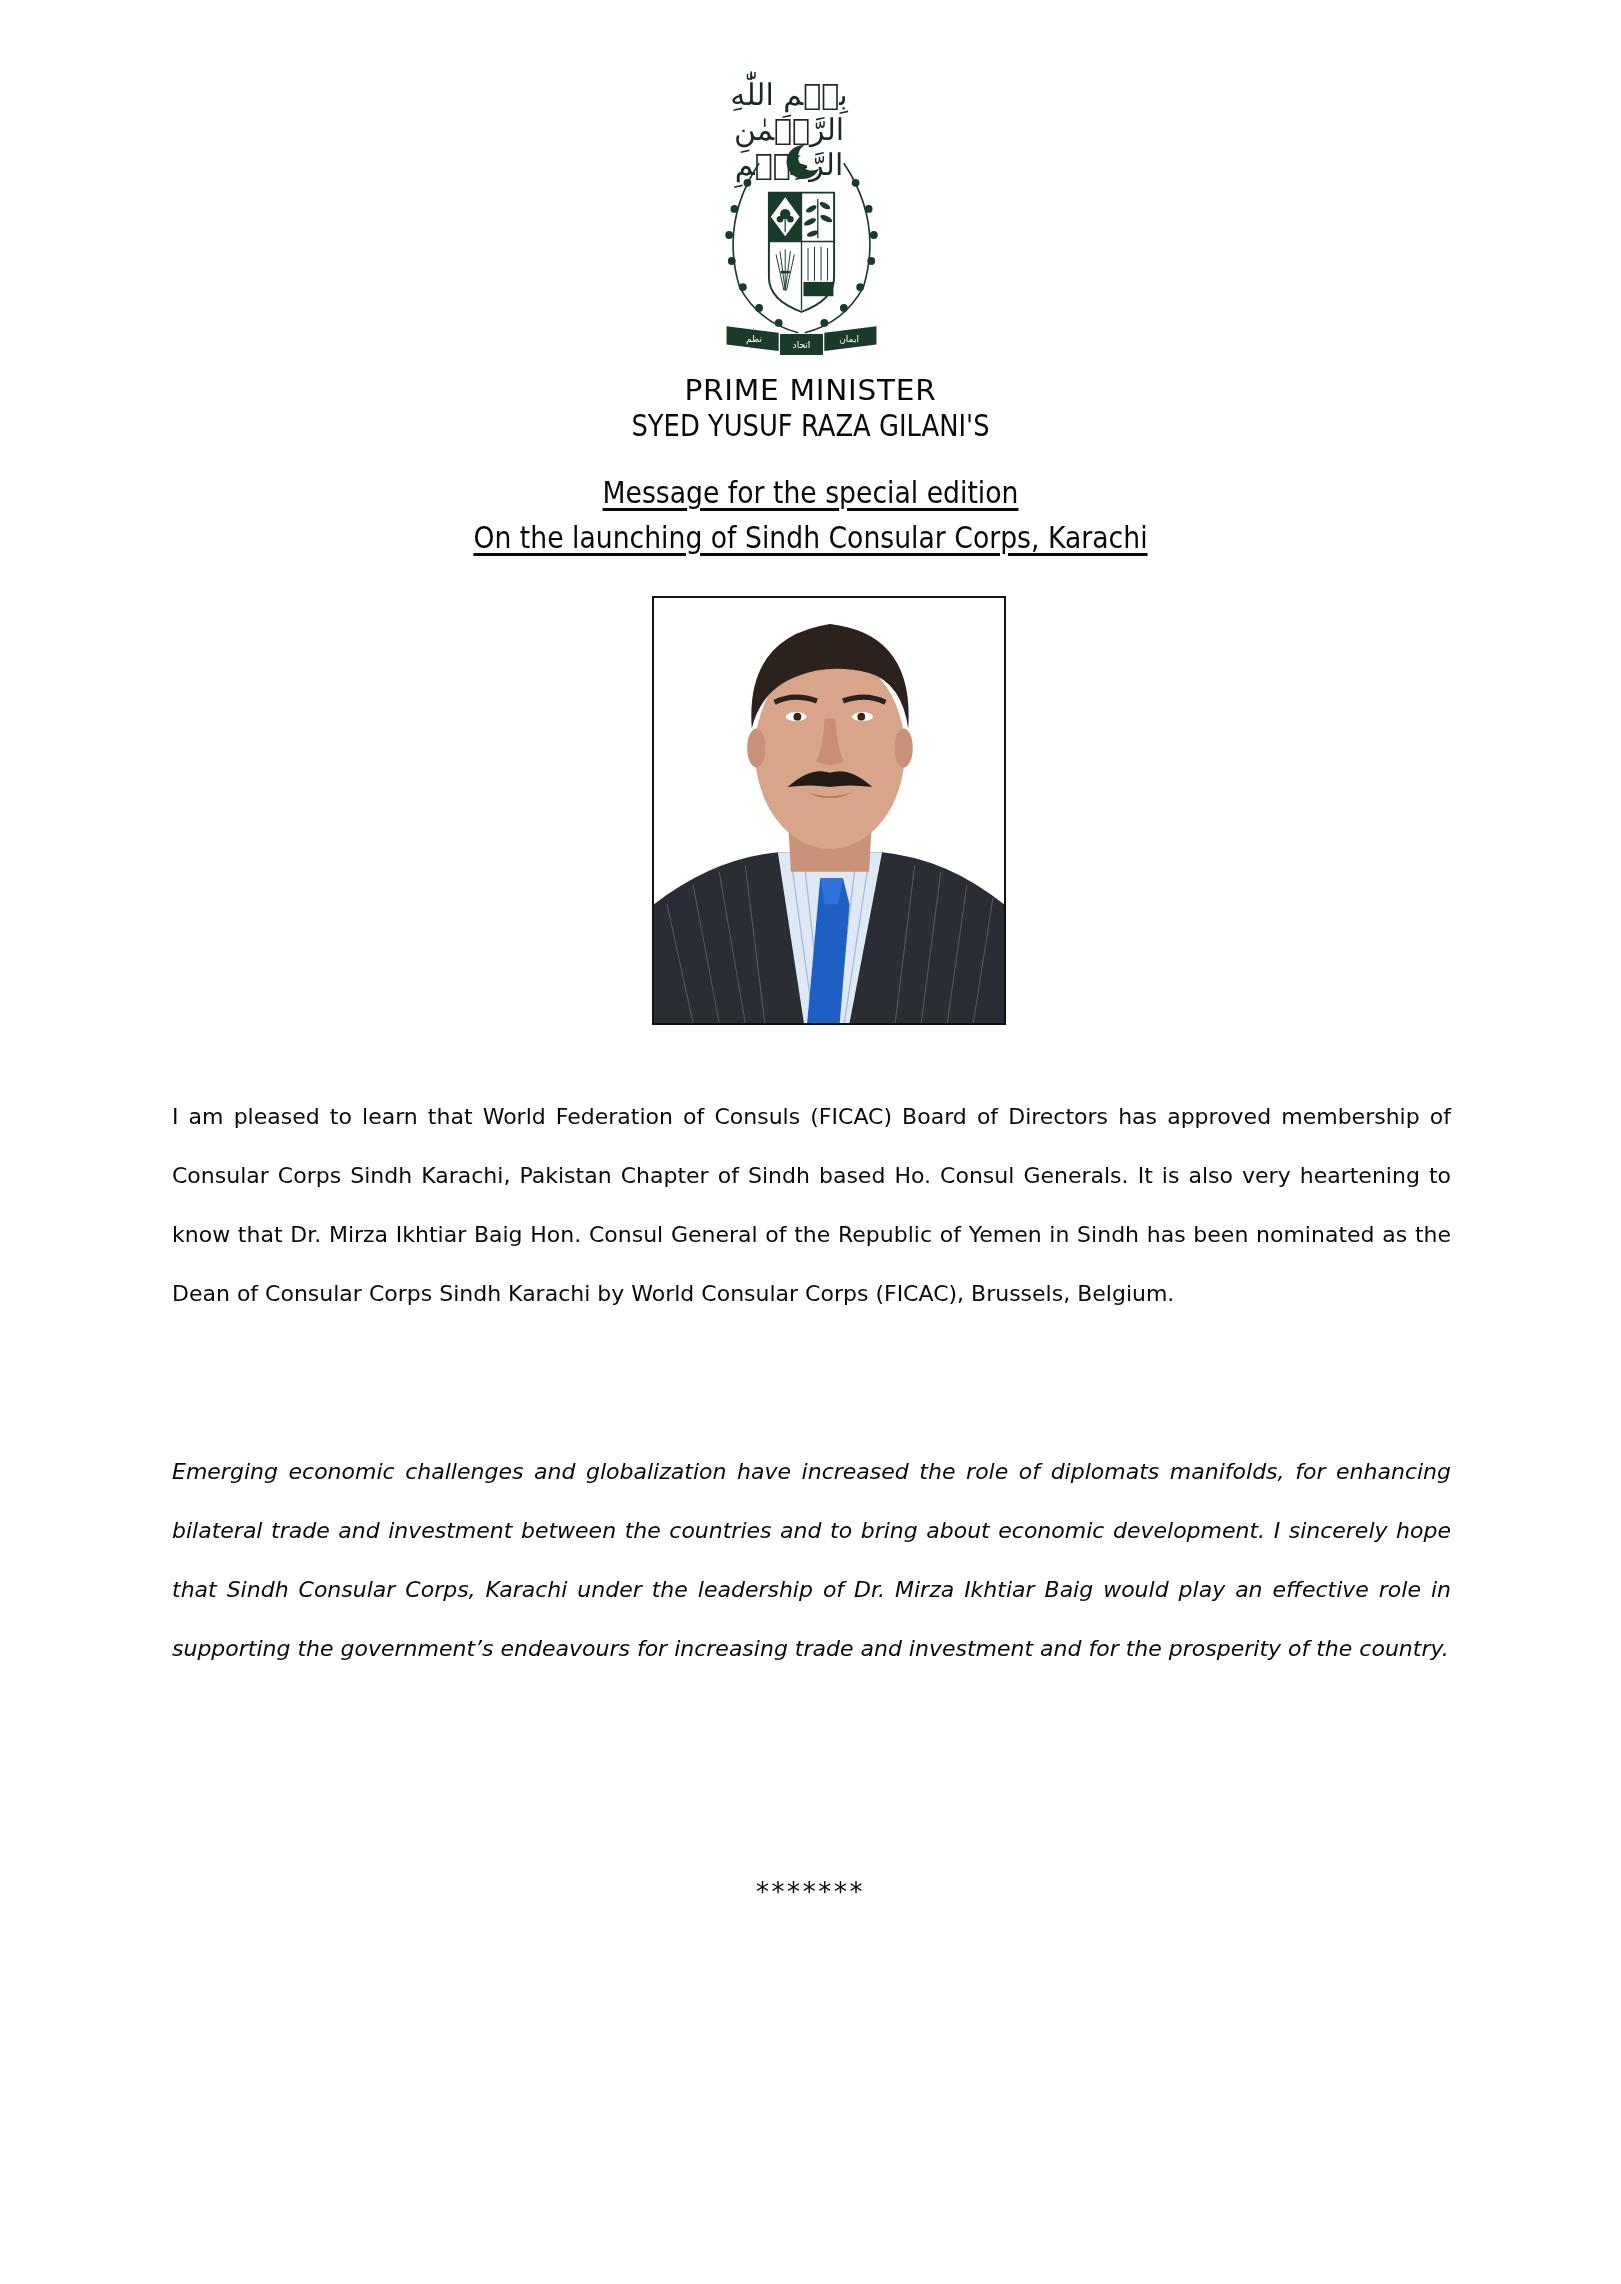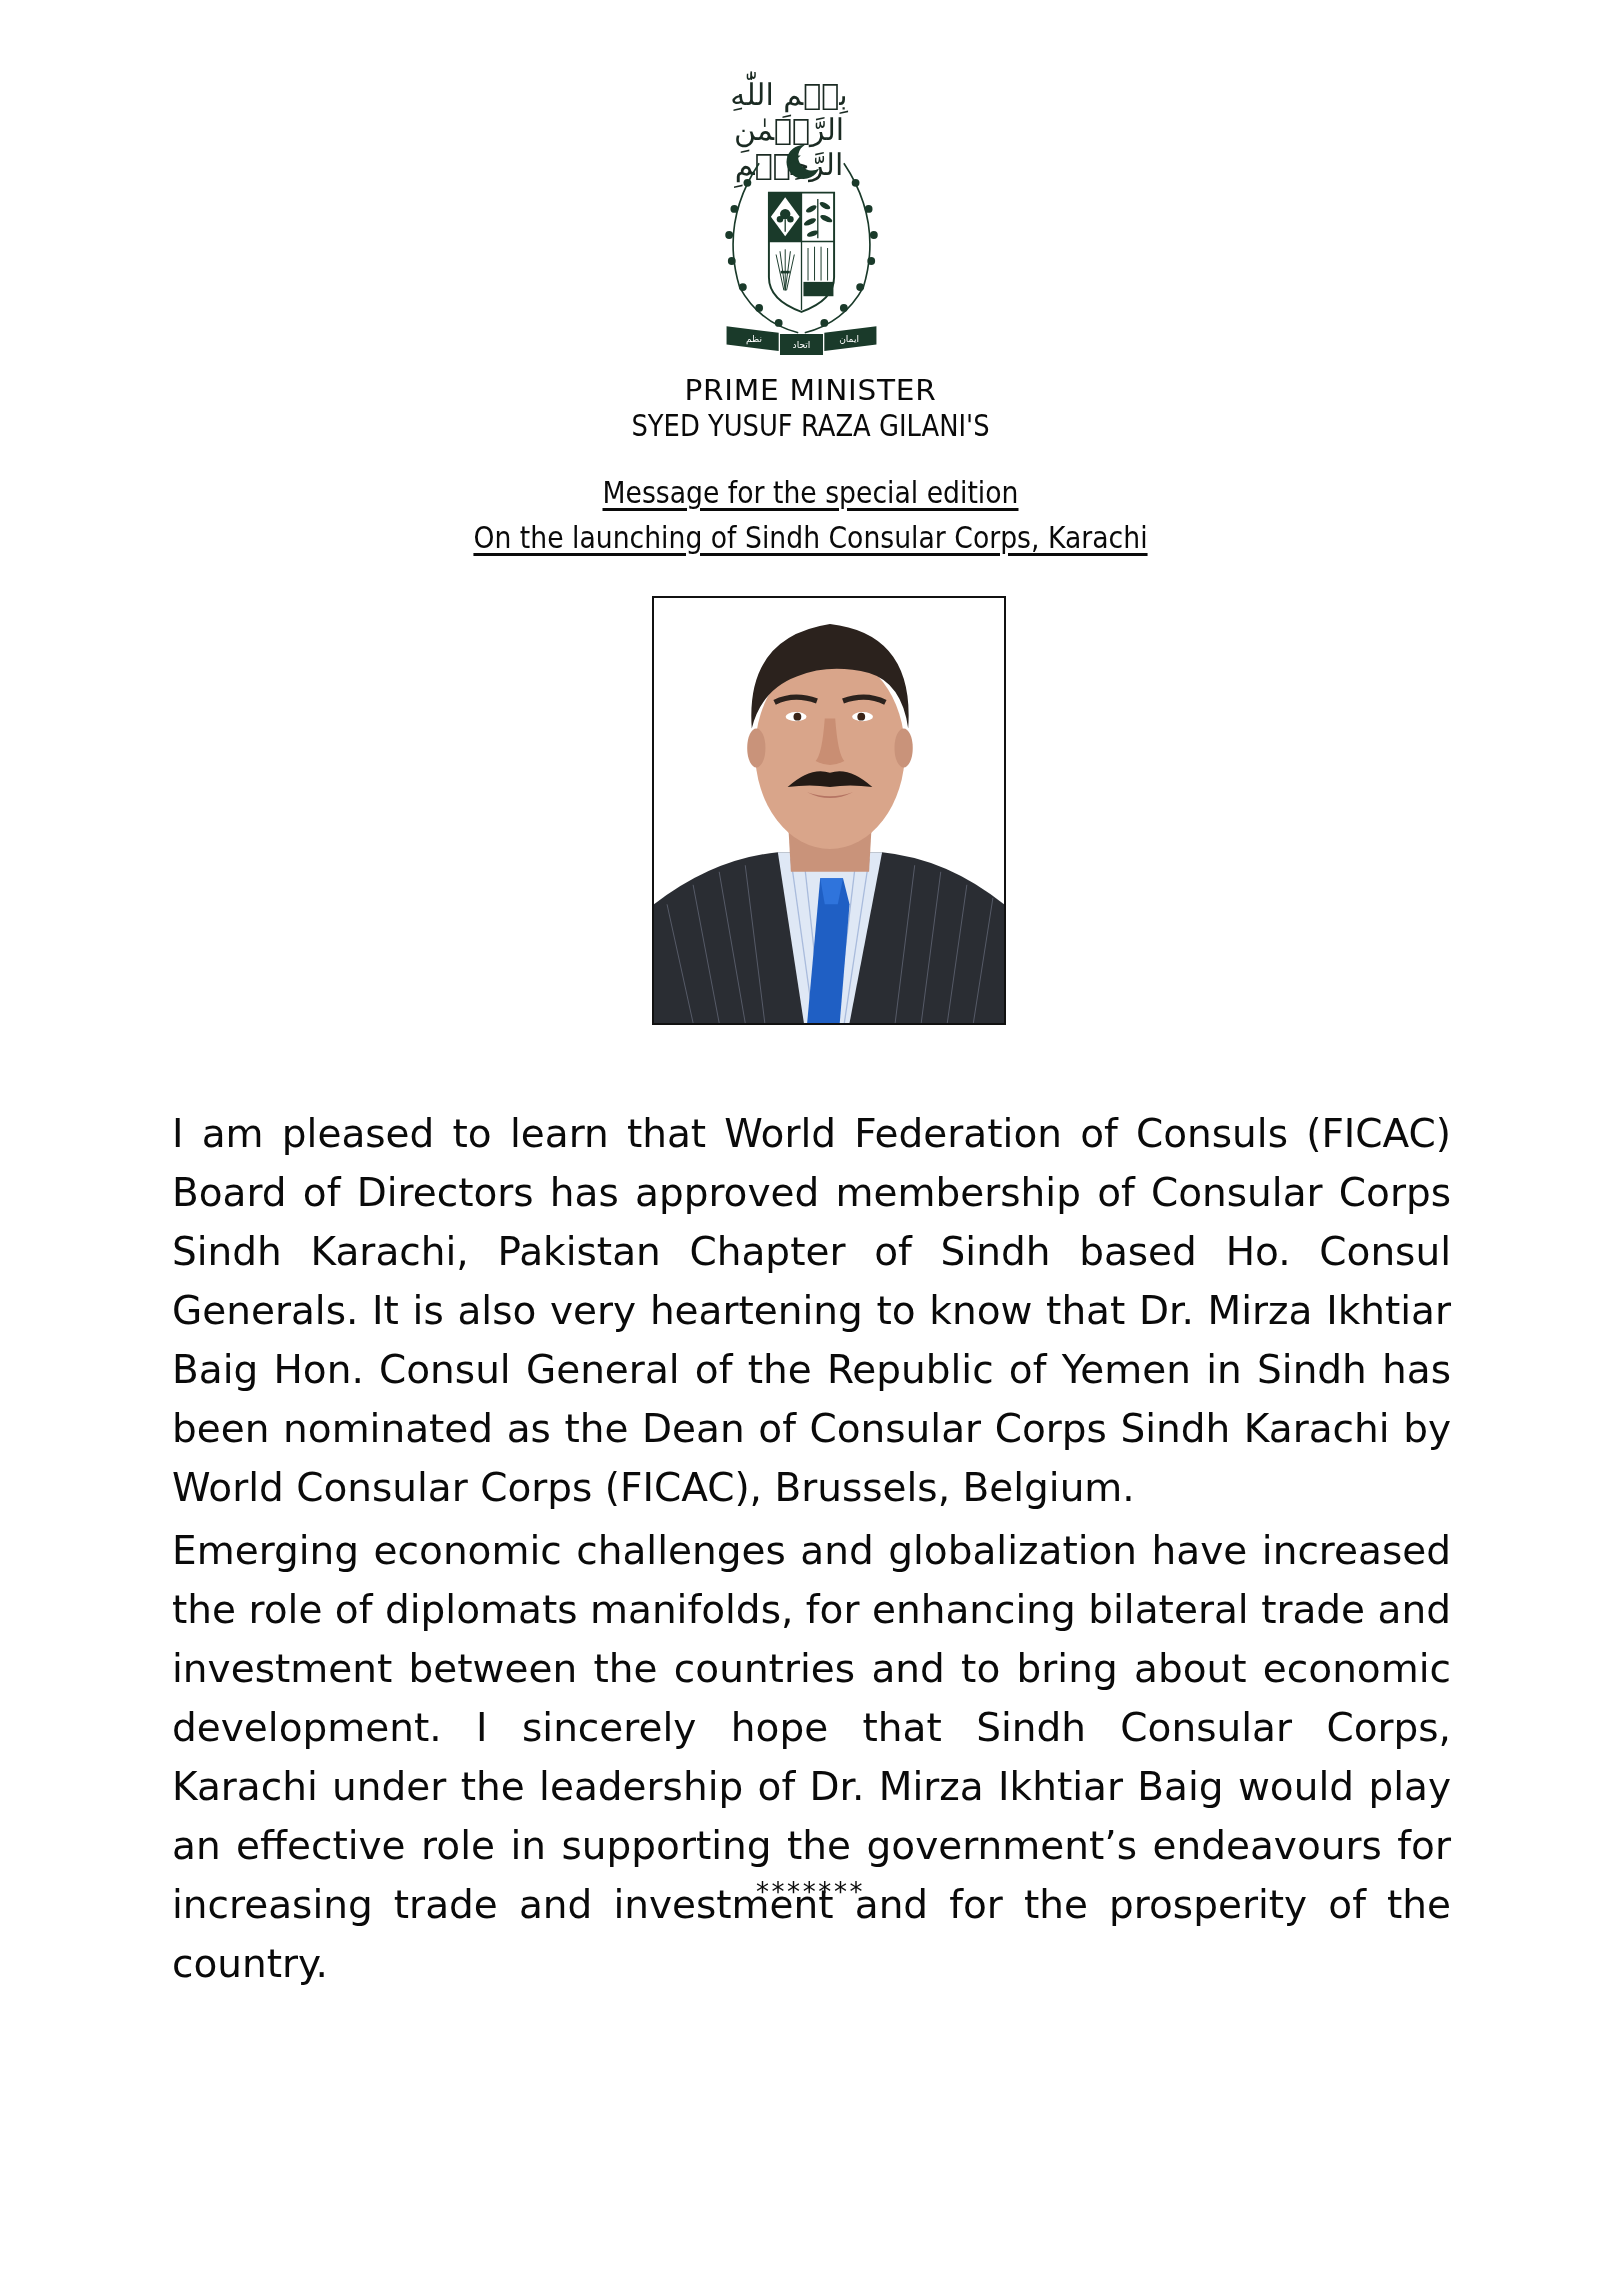--- a/index.html
+++ b/index.html
@@ -20,25 +20,25 @@
   .title1 { top: 373px; font-size: 29px; letter-spacing: 0.7px; transform: scaleX(1.02); }
   .title2 { top: 408px; font-size: 30px; transform: scaleX(0.86); }
   .sub1 { top: 474px; font-size: 31px; text-decoration: underline; text-underline-offset: 5.2px; transform: scaleX(0.86); }
   .sub2 { top: 519px; font-size: 31px; text-decoration: underline; text-underline-offset: 5.2px; transform: scaleX(0.86); }
   .photo-frame {
     position: absolute; left: 652px; top: 596px; width: 354px; height: 429px;
     border: 2px solid #111; box-sizing: border-box; background: #ffffff; overflow: hidden;
   }
   .body-text {
     position: absolute; left: 172px; width: 1279px;
-    font-family: "DejaVu Sans", sans-serif; font-size: 39px; line-height: 59px;
+    font-family: "DejaVu Sans", sans-serif; font-size: 22px; line-height: 59px;
     text-align: justify; transform-origin: left top;
   }
   .para1 { top: 1065px; }
-  .para2 { top: 1482px; }
+  .para2 { top: 1420px; font-style: italic; }
   .stars {
     position: absolute; left: 0; width: 1621px; top: 1877px; text-align: center;
     font-family: "DejaVu Sans", sans-serif; font-size: 26px; letter-spacing: 2.6px;
   }
 </style>
 </head>
 <body>
 
 <div>
 

